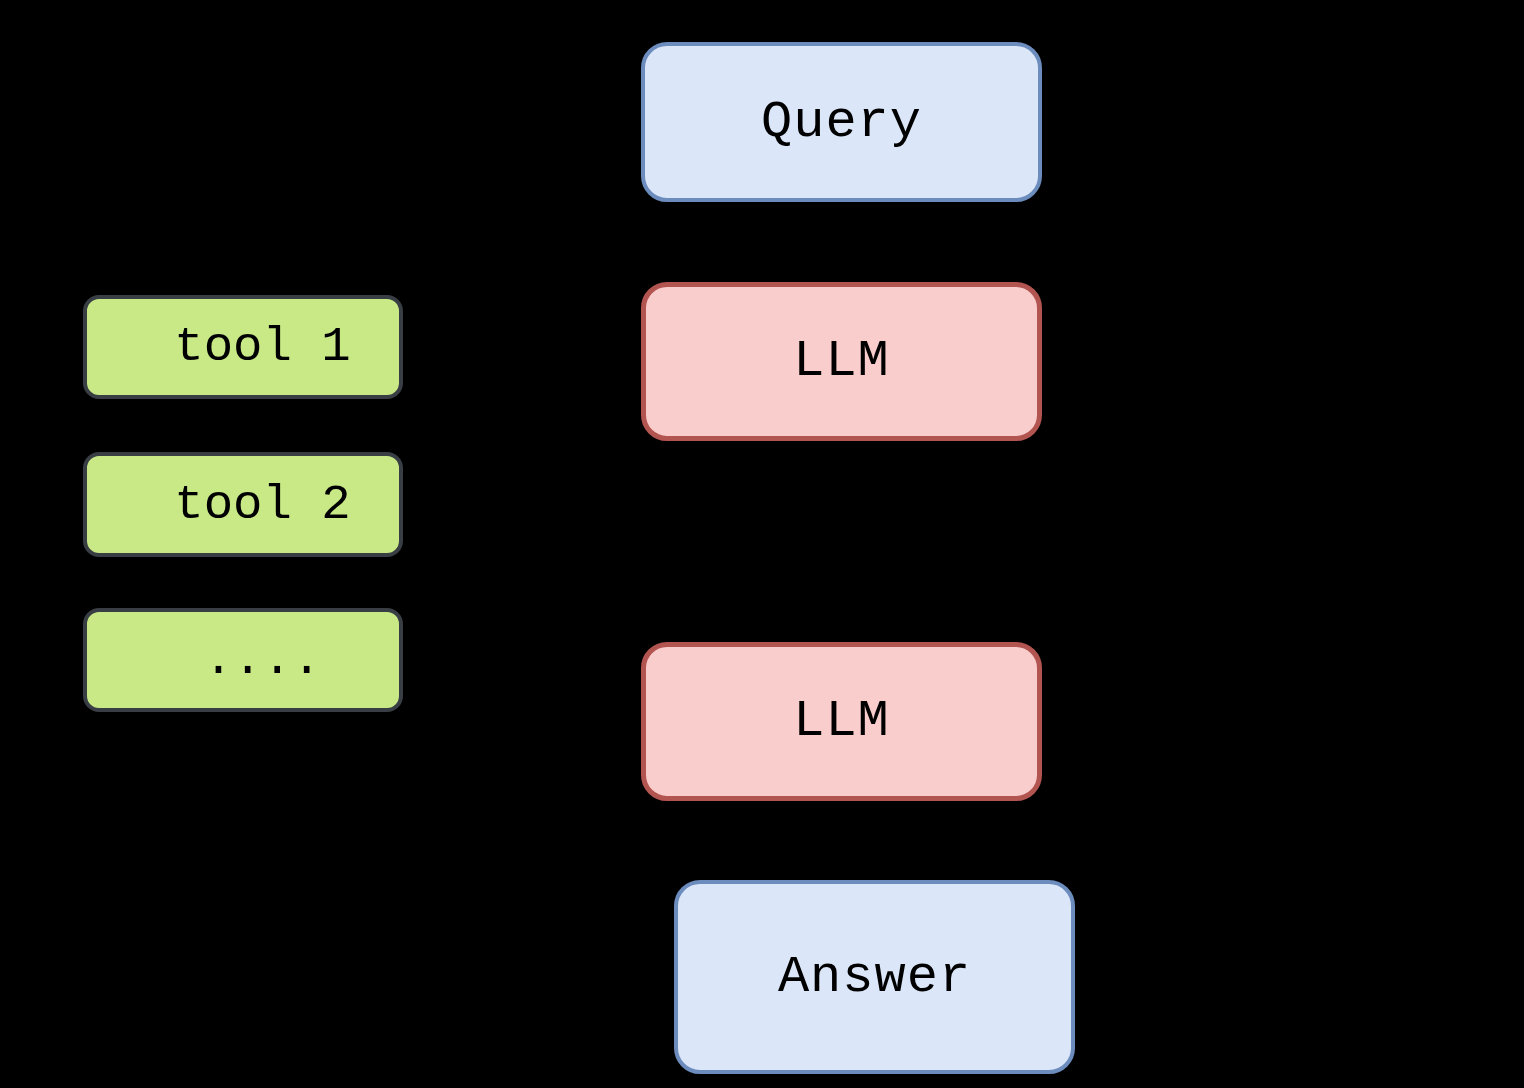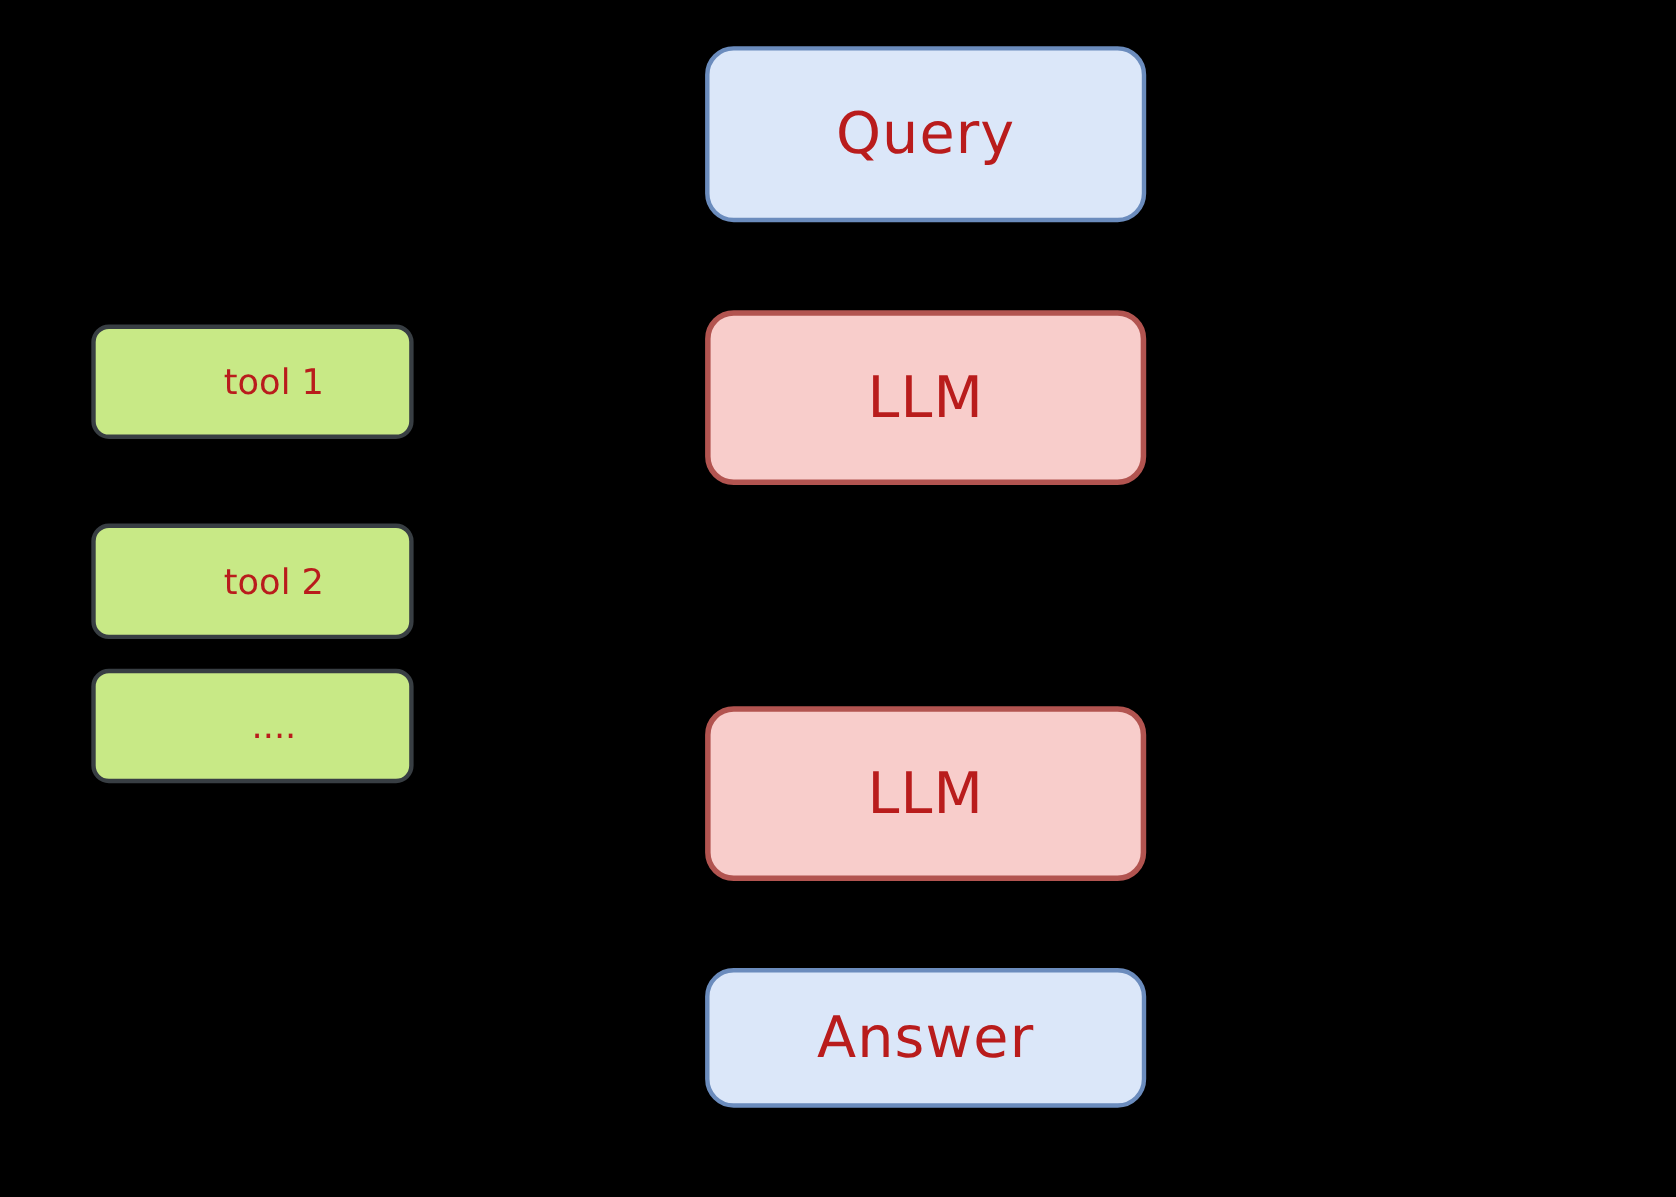--- a/index.html
+++ b/index.html
@@ -14,43 +14,44 @@
     background: var(--background, #000000);
     overflow: hidden;
     font-family: "DejaVu Sans", sans-serif;
   }
   .node {
     position: absolute;
     box-sizing: border-box;
     display: flex;
     align-items: center;
     justify-content: center;
-    color: #b91c1c;
+    color: #000000;
     text-align: right;
+    font-family: Liberation Mono, monospace;
   }
   .flow-node {
     left: 641px;
     width: 401px;
     border-radius: 26px;
     font-size: 52px;
     letter-spacing: 1px;
   }
   .node-blue {
     background: var(--blue-fill, #dbe7f9);
     border: 4px solid var(--blue-stroke, #6b8cbd);
   }
   .node-red {
     background: var(--red-fill, #f8cdcb);
     border: 5px solid var(--red-stroke, #b25450);
   }
   .tool-node {
     left: 83px;
-    width: 293px;
+    width: 320px;
     border-radius: 16px;
-    font-size: 32px;
+    font-size: 49px;
     background: var(--green-fill, #c8e986);
     border: 4px solid var(--green-stroke, #383e43);
     padding-left: 39px;
   }
 </style>
 </head>
 <body>
 
 <div class="canvas">
 
@@ -59,29 +60,29 @@
   </div>
 
   <div class="node flow-node node-red" style="top: 282px; height: 159px;">
     <span>LLM</span>
   </div>
 
   <div class="node flow-node node-red" style="top: 642px; height: 159px;">
     <span>LLM</span>
   </div>
 
-  <div class="node flow-node node-blue" style="top: 880px; height: 127px;">
+  <div class="node flow-node node-blue" style="top: 880px; height: 194px; margin-left: 33px;">
     <span>Answer</span>
   </div>
 
   <div class="node tool-node" style="top: 295px; height: 104px;">
     <span>tool 1</span>
   </div>
 
-  <div class="node tool-node" style="top: 452px; height: 105px; margin-top: 24px;">
+  <div class="node tool-node" style="top: 452px; height: 105px;">
     <span>tool 2</span>
   </div>
 
   <div class="node tool-node" style="top: 608px; height: 104px;">
     <span>....</span>
   </div>
 
 
 </div>
 

